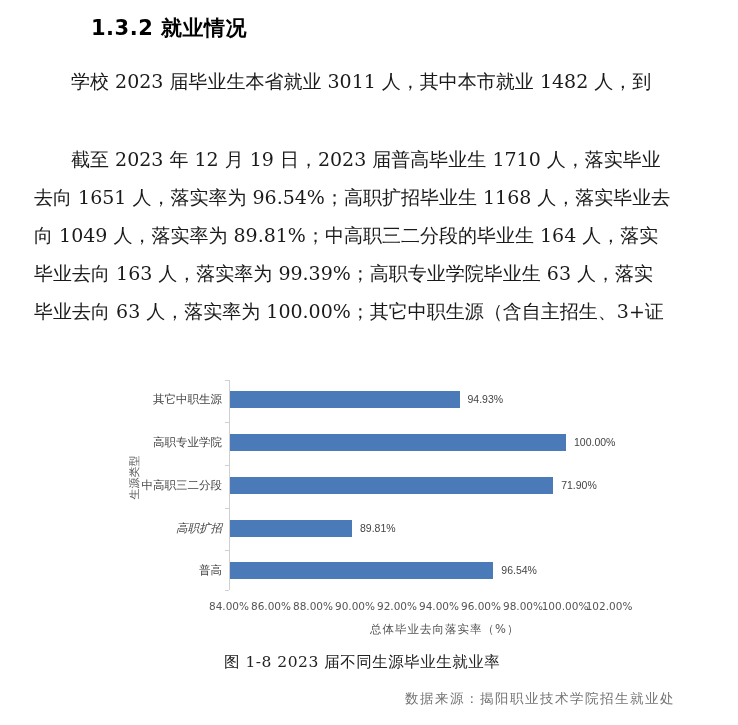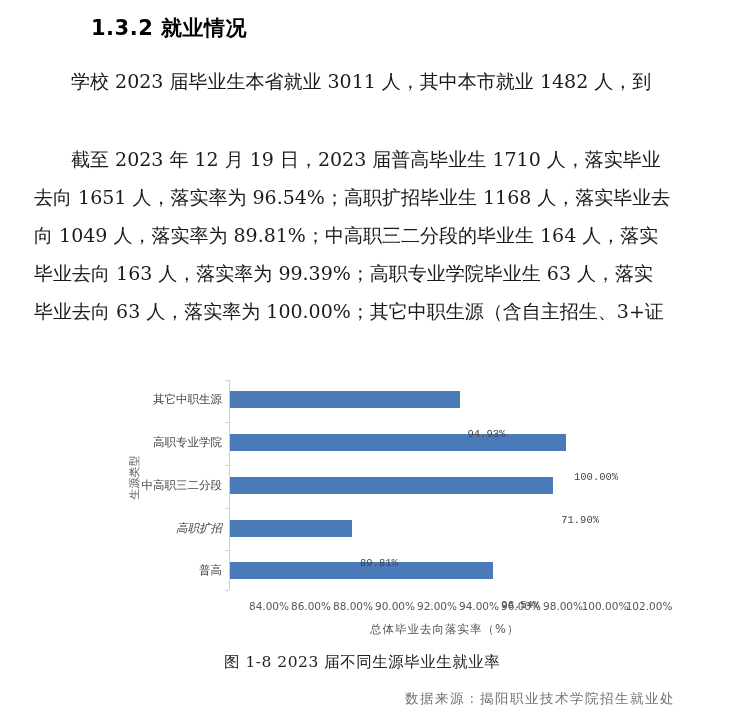--- a/index.html
+++ b/index.html
@@ -91,33 +91,31 @@
     .bar {
       position: absolute;
       left: 230px;
       height: 17px;
       background: #4a7ab8;
     }
     .val-label {
       position: absolute;
       font-size: 10.5px;
       color: #444;
-      font-family: Liberation Mono, monospace;
-      white-space: nowrap;
-      margin-top: 35px;
+      font-family: Liberation Sans, sans-serif;
+      white-space: nowrap;
     }
     .x-tick {
       position: absolute;
       top: 600px;
       font-size: 10.5px;
       color: #555;
       font-family: "DejaVu Sans", sans-serif;
       white-space: nowrap;
       transform: translateX(-50%);
-      margin-left: 40px;
     }
     .x-title {
       position: absolute;
       left: 370px;
       top: 622px;
       font-size: 11.5px;
       color: #555;
       font-family: "DejaVu Sans", sans-serif;
       letter-spacing: 1px;
       white-space: nowrap;

